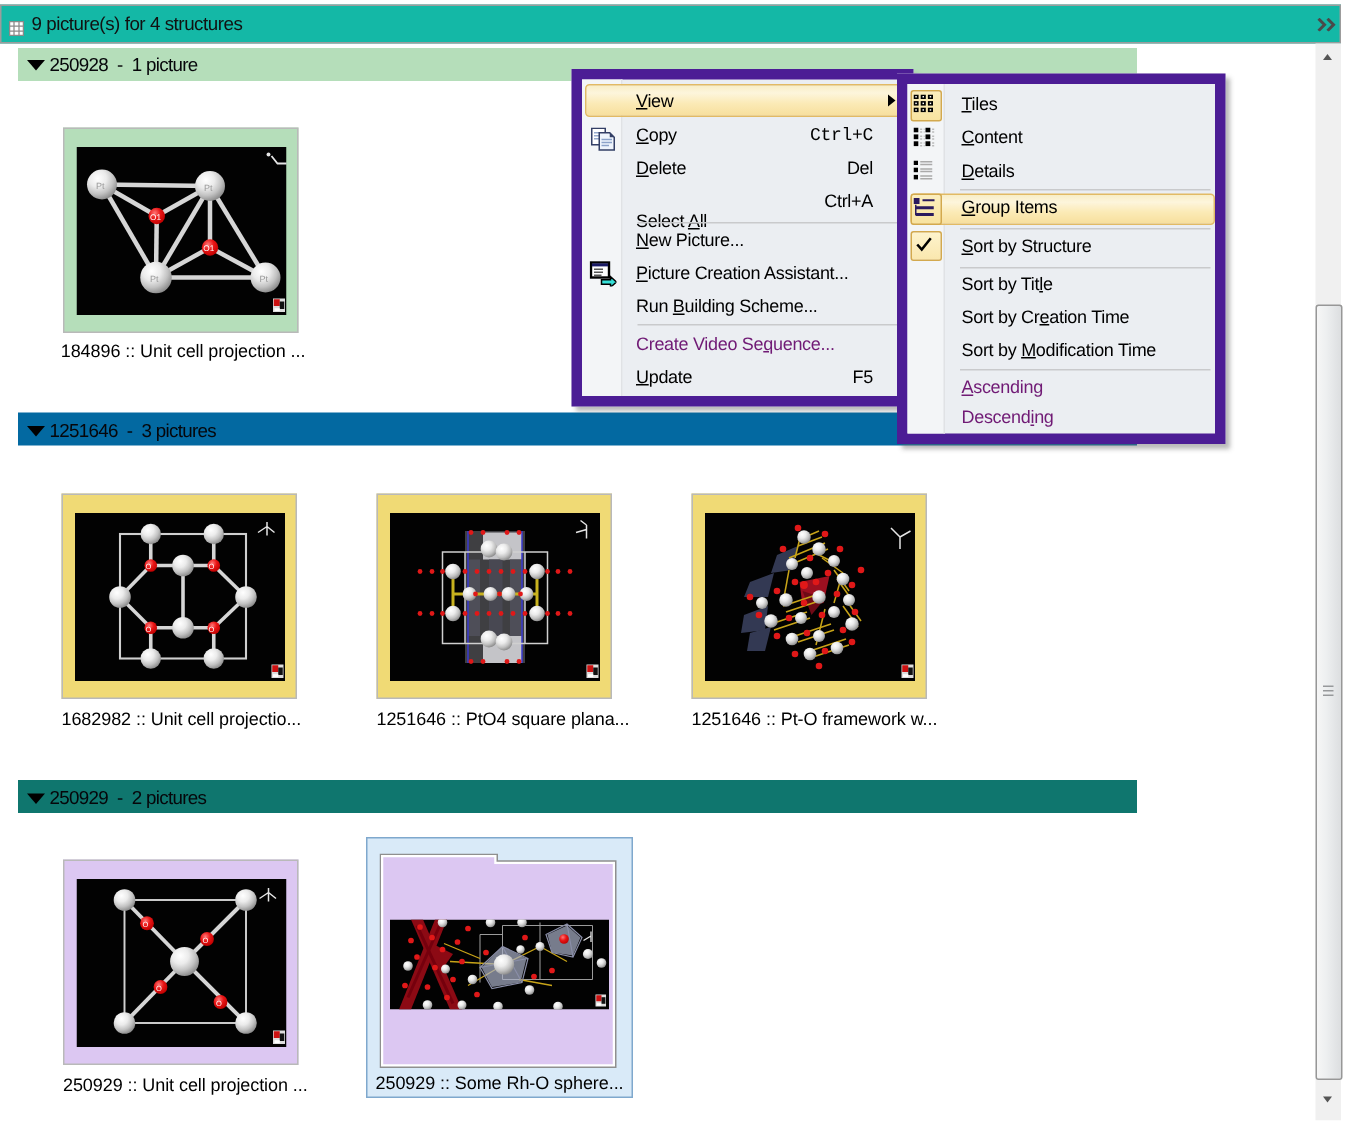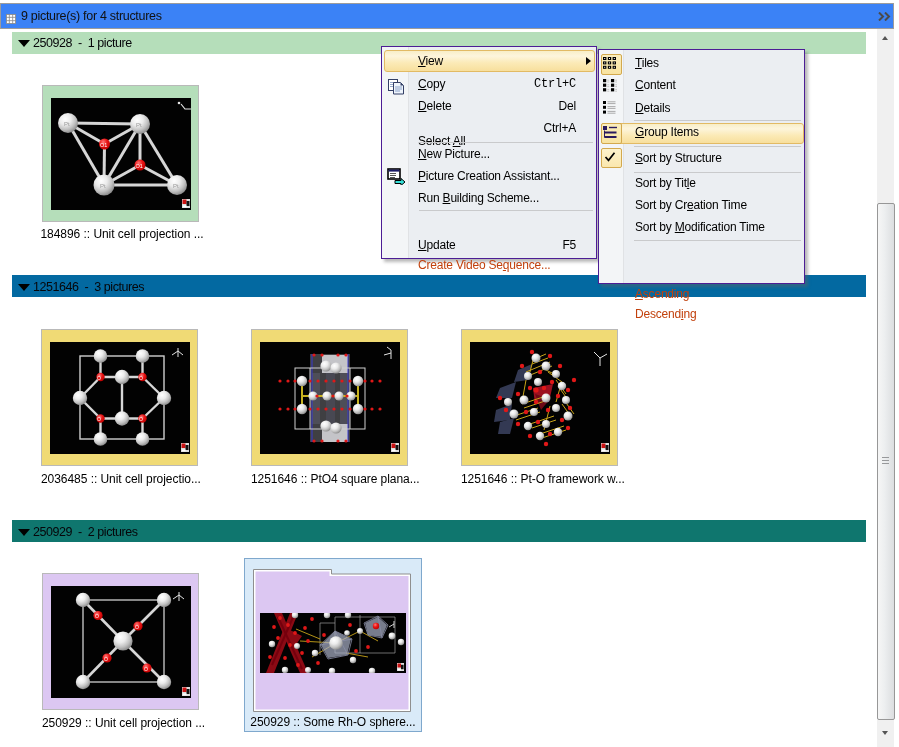--- a/index.html
+++ b/index.html
@@ -1,42 +1,42 @@
 <!DOCTYPE html>
 <html><head>
 <meta charset="utf-8">
 <style>
 html,body{margin:0;padding:0;}
 body{width:899px;height:747px;position:relative;background:#fff;overflow:hidden;
   font-family:"Liberation Sans",sans-serif;}
 
-#topbar{position:absolute;left:0;top:3px;width:892px;height:24px;background:#3b82f6;
+#topbar{position:absolute;left:0;top:3px;width:892px;height:24px;background:#14b8a6;
   border:1px solid #9c9c9c;}
 #topbar .txt{position:absolute;left:20px;top:5px;font-size:12.5px;color:#111;letter-spacing:-0.3px;}
 
 
-.gbar{position:absolute;left:12px;width:854px;height:22px;}
+.gbar{position:absolute;left:12px;width:746px;height:22px;}
 .gbar .tri{position:absolute;left:6px;top:8.5px;width:0;height:0;
   border-left:6px solid transparent;border-right:6px solid transparent;border-top:7.5px solid #000;}
 .gbar .txt{position:absolute;left:21px;top:4.5px;font-size:12.5px;color:#06060a;letter-spacing:-0.45px;}
 
 .thumb{position:absolute;width:155px;height:135px;border:1px solid #b9b9b9;}
 .thumb svg{position:absolute;left:8px;top:12px;}
 .cap{position:absolute;font-size:12px;color:#000;white-space:nowrap;letter-spacing:-0.05px;}
 
 #sb{position:absolute;left:877px;top:29px;width:17px;height:718px;background:#f0f0f0;}
 #sbthumb{position:absolute;left:0px;top:174px;width:16px;height:515px;background:linear-gradient(to right,#f6f6f6,#edeff0 40%,#dcdee0);border:1px solid #979797;border-radius:2px;}
 .grip{position:absolute;left:4px;width:7px;height:1px;background:#97999b;}
 .sarr{position:absolute;left:4.5px;width:0;height:0;}
 
-.menu{position:absolute;background:#ebeef2;border:1px solid #4c1d95;
+.menu{position:absolute;background:#ebeef2;border:7px solid #4c1d95;
   box-shadow:3px 3px 3px rgba(100,100,100,0.45);}
 .gut{position:absolute;left:0;top:0;bottom:0;width:26px;background:#f3f5f7;border-right:1px solid #e0e2e5;}
 .mi{position:absolute;left:36px;font-size:12px;color:#000;white-space:nowrap;letter-spacing:-0.2px;}
-.mi.gray{color:#c2410c;margin-top:42px;}
+.mi.gray{color:#701a75;}
 .short{position:absolute;right:20px;text-align:right;font-size:12px;color:#000;letter-spacing:-0.2px;}
 .sep{position:absolute;left:37px;right:3px;height:1px;background:#c9cacc;}
 .hl{position:absolute;border:1px solid #e2ba64;border-radius:3px;
   background:linear-gradient(#f8eec7,#fdf5dc 25%,#fbeab6 60%,#f7df9d);}
 .ibox{position:absolute;border:1px solid #d3a94e;border-radius:2px;
   background:linear-gradient(#fbeebe,#f8e3a0);}
 u{text-decoration:underline;}
 </style>
 </head>
 <body>
@@ -61,21 +61,21 @@
 <div class="gbar" style="top:275px;background:#0369a1;">
   <div class="tri"></div>
     <div class="txt">1251646&nbsp; -&nbsp; 3 pictures</div>
 </div>
 <div class="gbar" style="top:520px;background:#0f766e;">
   <div class="tri"></div>
     <div class="txt">250929&nbsp; -&nbsp; 2 pictures</div>
 </div>
 
 <div class="cap" style="left:40.5px;top:226.5px;width:156px;text-align:center;">184896 :: Unit cell projection ...</div>
-<div class="cap" style="left:41px;top:472px;width:156px;text-align:center;">2036485 :: Unit cell projectio...</div>
+<div class="cap" style="left:41px;top:472px;width:156px;text-align:center;">1682982 :: Unit cell projectio...</div>
 <div class="cap" style="left:251px;top:472px;width:156px;text-align:center;">1251646 :: PtO4 square plana...</div>
 <div class="cap" style="left:461px;top:472px;width:156px;text-align:center;">1251646 :: Pt-O framework w...</div>
 <div class="cap" style="left:42px;top:716px;width:156px;text-align:center;">250929 :: Unit cell projection ...</div>
 
 <div id="sb">
   <div class="sarr" style="top:7px;border-left:3.5px solid transparent;border-right:3.5px solid transparent;border-bottom:4.5px solid #555;"></div>
   <div id="sbthumb">
     <div class="grip" style="top:253px;"></div>
     <div class="grip" style="top:256px;"></div>
     <div class="grip" style="top:259px;"></div>

